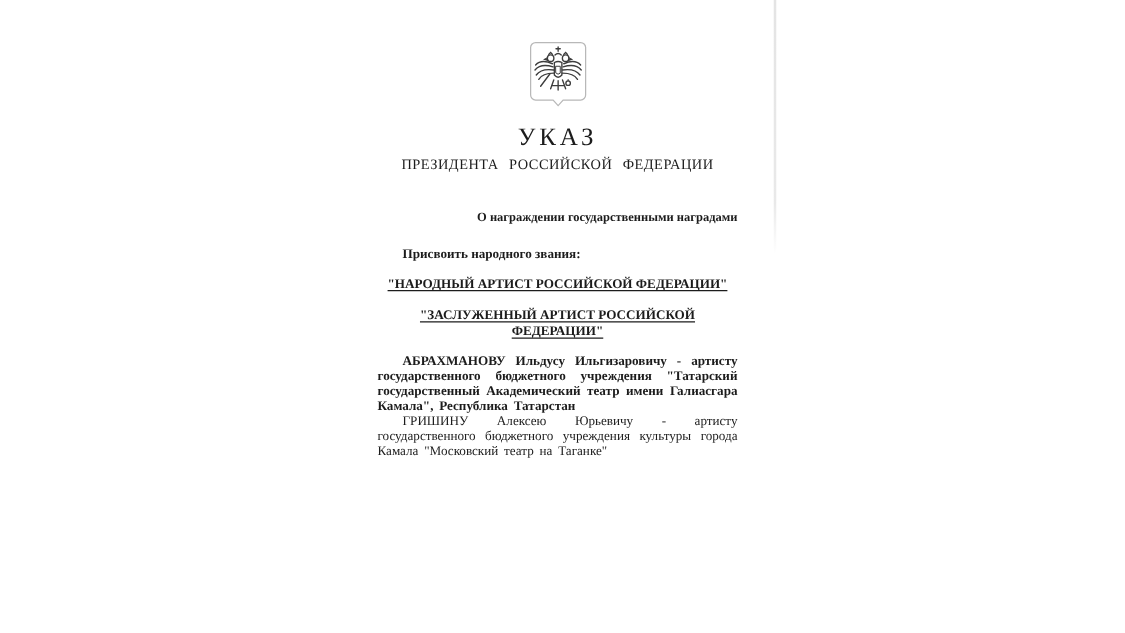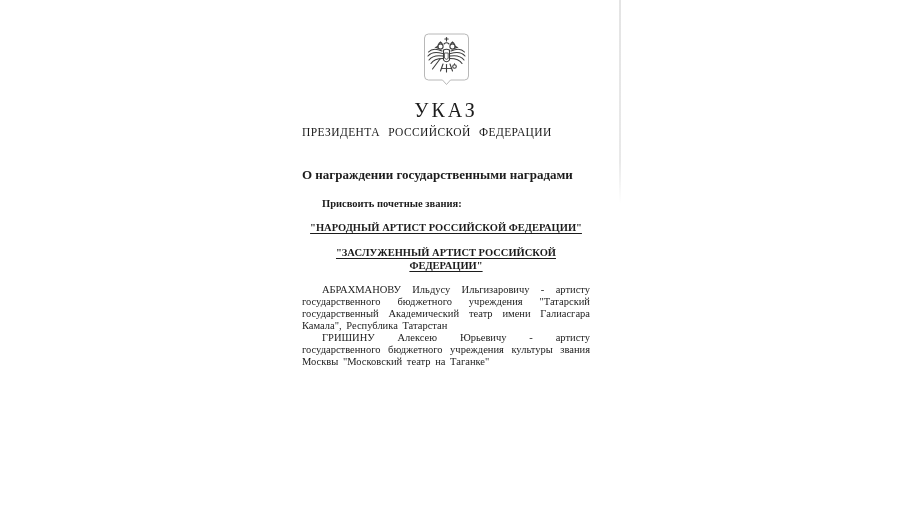--- a/index.html
+++ b/index.html
@@ -45,28 +45,28 @@
     letter-spacing: 3px;
     text-align: center;
     line-height: 20px;
   }
   .doc-issuer {
     margin: 6px 0 0 0;
     font-size: 11.5px;
     font-weight: 400;
     letter-spacing: 0.4px;
     word-spacing: 5px;
-    text-align: left;
+    text-align: center;
     line-height: 12px;
   }
   .subject {
     margin-top: 30px;
-    font-size: 13px;
+    font-size: 10px;
     font-weight: 700;
-    text-align: left;
+    text-align: right;
     line-height: 13px;
   }
   .intro {
     margin: 16px 0 0 0;
     font-size: 10.5px;
     font-weight: 700;
     text-indent: 20px;
     line-height: 13px;
   }
   .section-heading {
@@ -81,21 +81,21 @@
   .section-heading.second { margin-top: 12px; }
   .para {
     margin: 0;
     font-size: 10.5px;
     line-height: 12px;
     text-align: justify;
     text-indent: 20px;
     word-spacing: 2px;
   }
   .para.first { margin-top: 9px; }
-  .para.first-of-section2 { margin-top: 12px; }
+  .para.first-of-section2 { margin-top: 12px; font-weight: bold; }
 </style>
 </head>
 <body>
 
 <div class="canvas">
 
   <div class="scan-edge"></div>
 
   <div class="doc">
 
@@ -134,26 +134,26 @@
     </div>
 
     <h1 class="doc-type">УКАЗ</h1>
 
     <h2 class="doc-issuer">ПРЕЗИДЕНТА РОССИЙСКОЙ ФЕДЕРАЦИИ</h2>
 
     <div class="subject">
       <div>О награждении государственными наградами</div>
     </div>
 
-    <p class="intro">Присвоить почетные звания:</p>
+    <p class="intro">Присвоить народного звания:</p>
 
     <div class="section">
       <div class="section-heading">"НАРОДНЫЙ АРТИСТ РОССИЙСКОЙ ФЕДЕРАЦИИ"</div>
     </div>
 
     <div class="section">
       <div class="section-heading second">"ЗАСЛУЖЕННЫЙ АРТИСТ РОССИЙСКОЙ ФЕДЕРАЦИИ"</div>
       <p class="para first-of-section2">АБРАХМАНОВУ Ильдусу Ильгизаровичу - артисту государственного бюджетного учреждения "Татарский государственный Академический театр имени Галиасгара Камала", Республика Татарстан</p>
-      <p class="para">ГРИШИНУ Алексею Юрьевичу - артисту государственного бюджетного учреждения культуры звания Москвы "Московский театр на Таганке"</p>
+      <p class="para">ГРИШИНУ Алексею Юрьевичу - артисту государственного бюджетного учреждения культуры города Камала "Московский театр на Таганке"</p>
     </div>
 
   </div>
 </div>
 
 </body></html>

